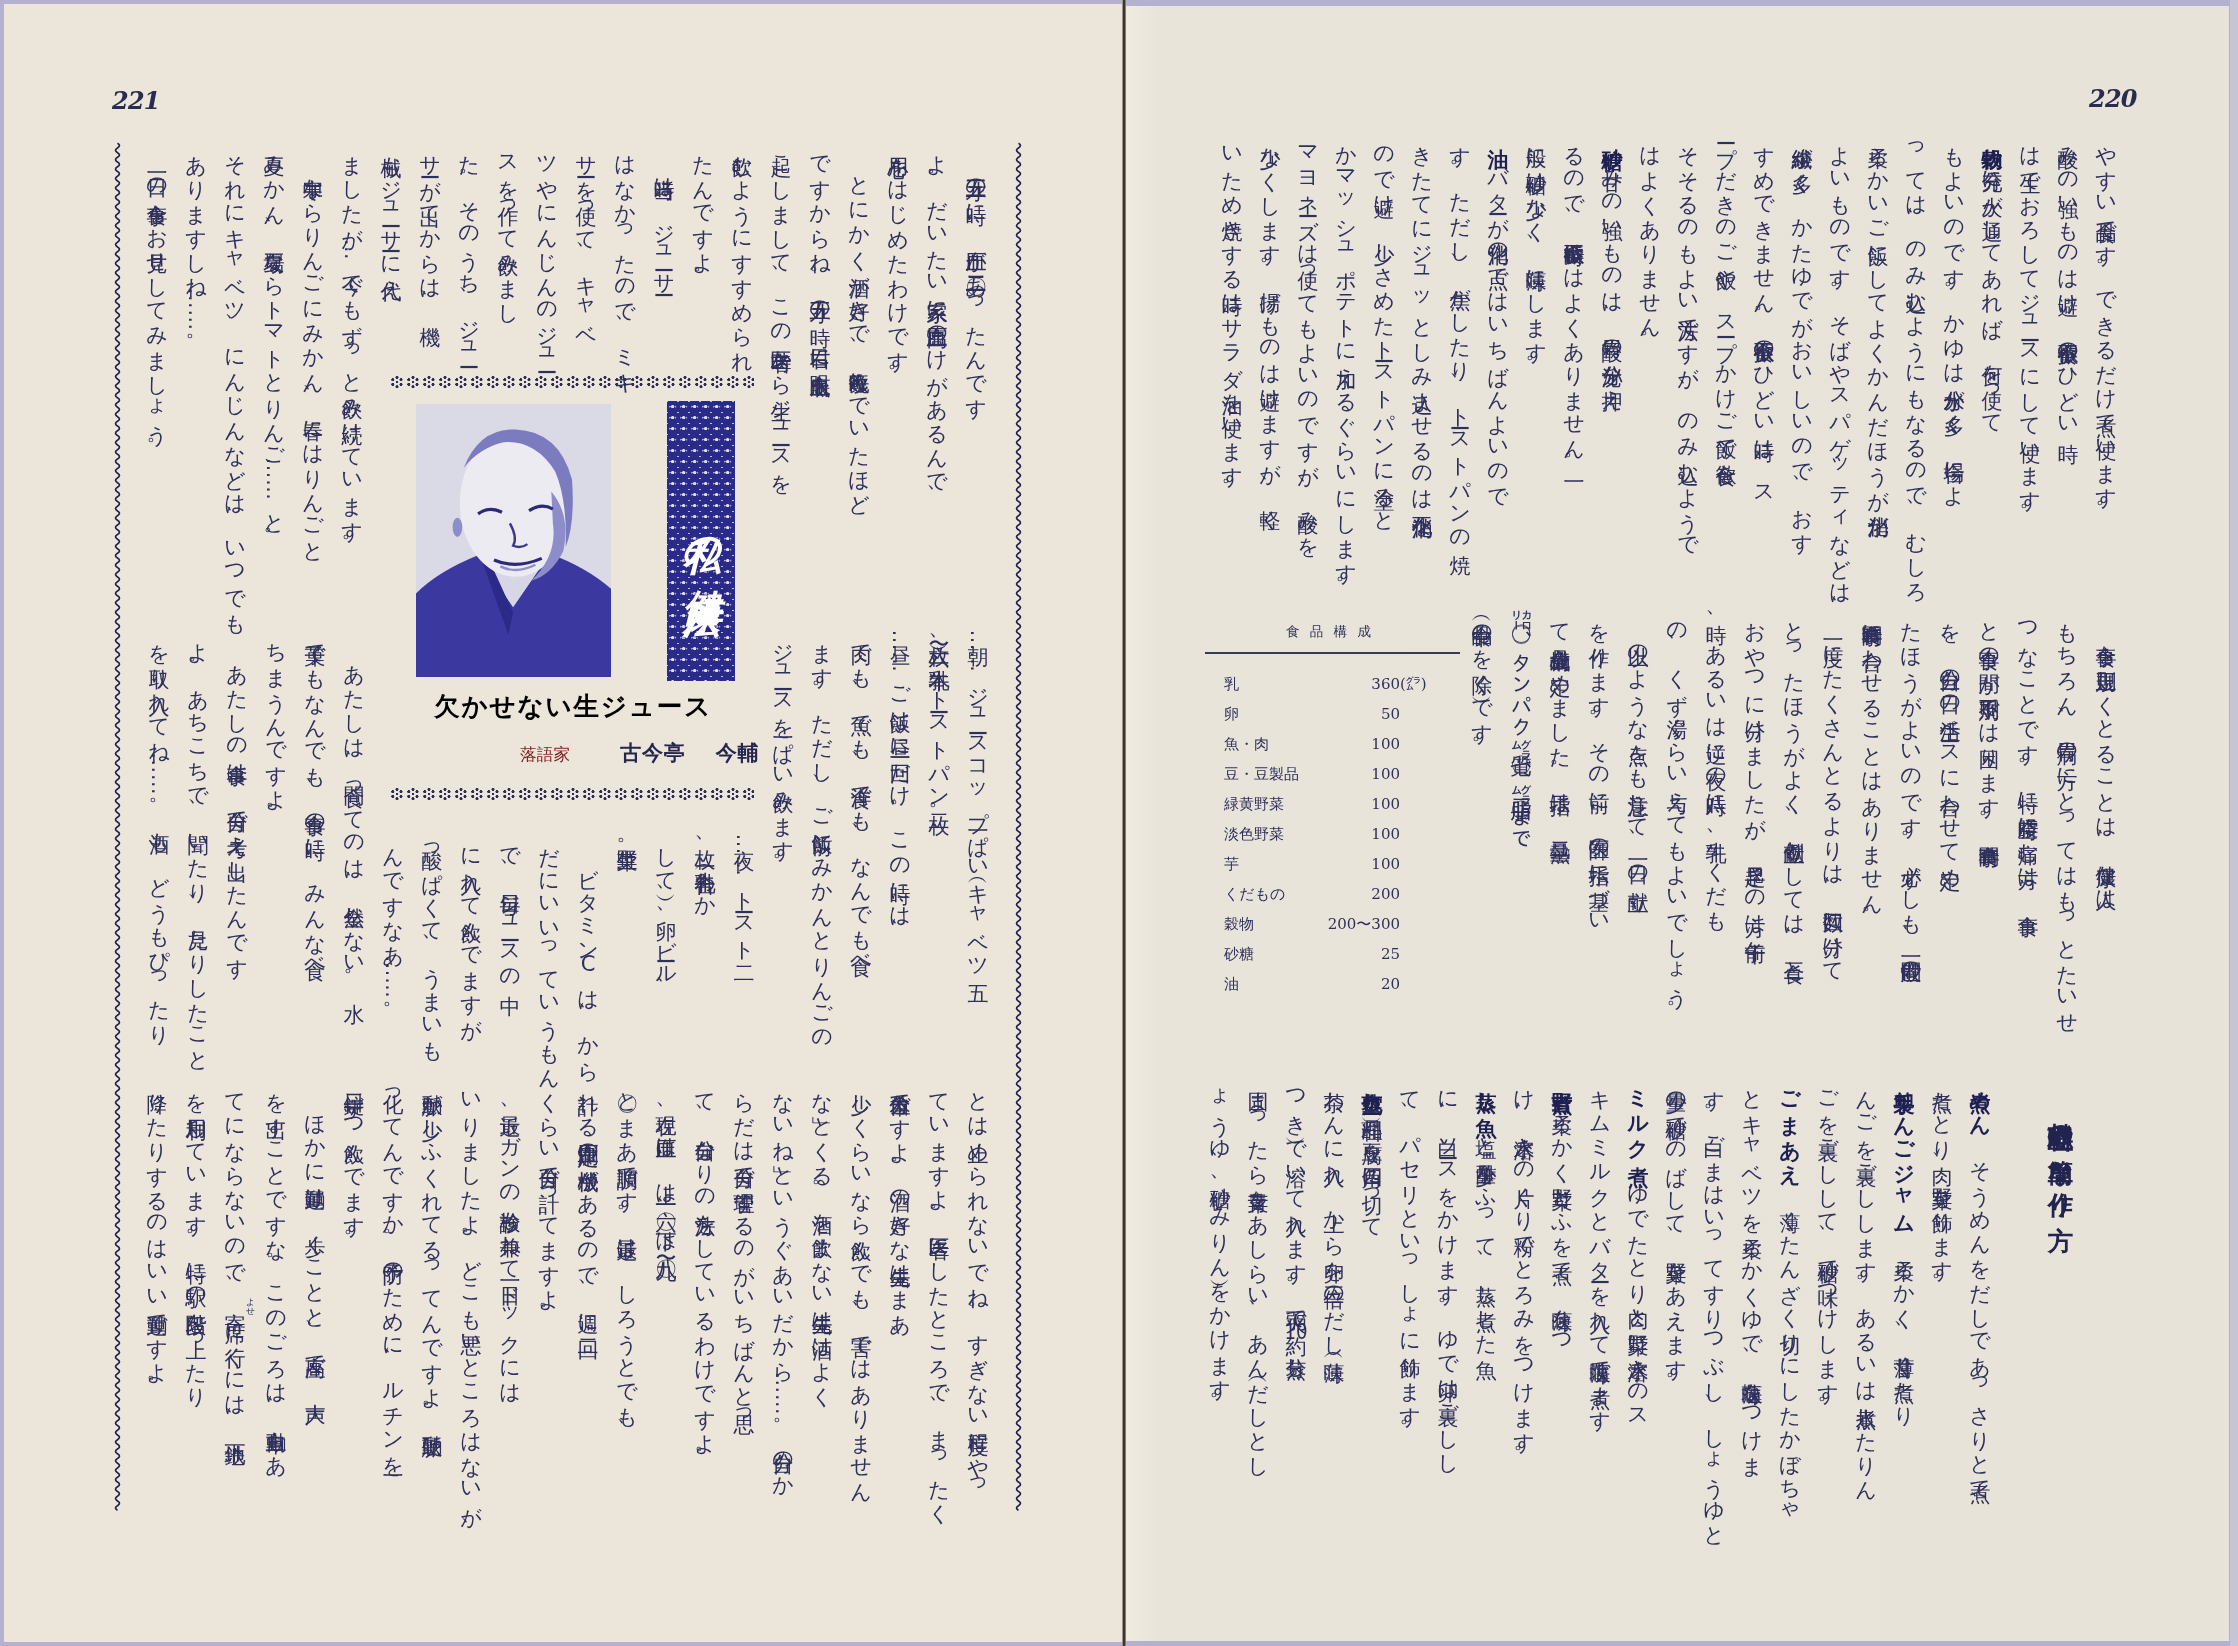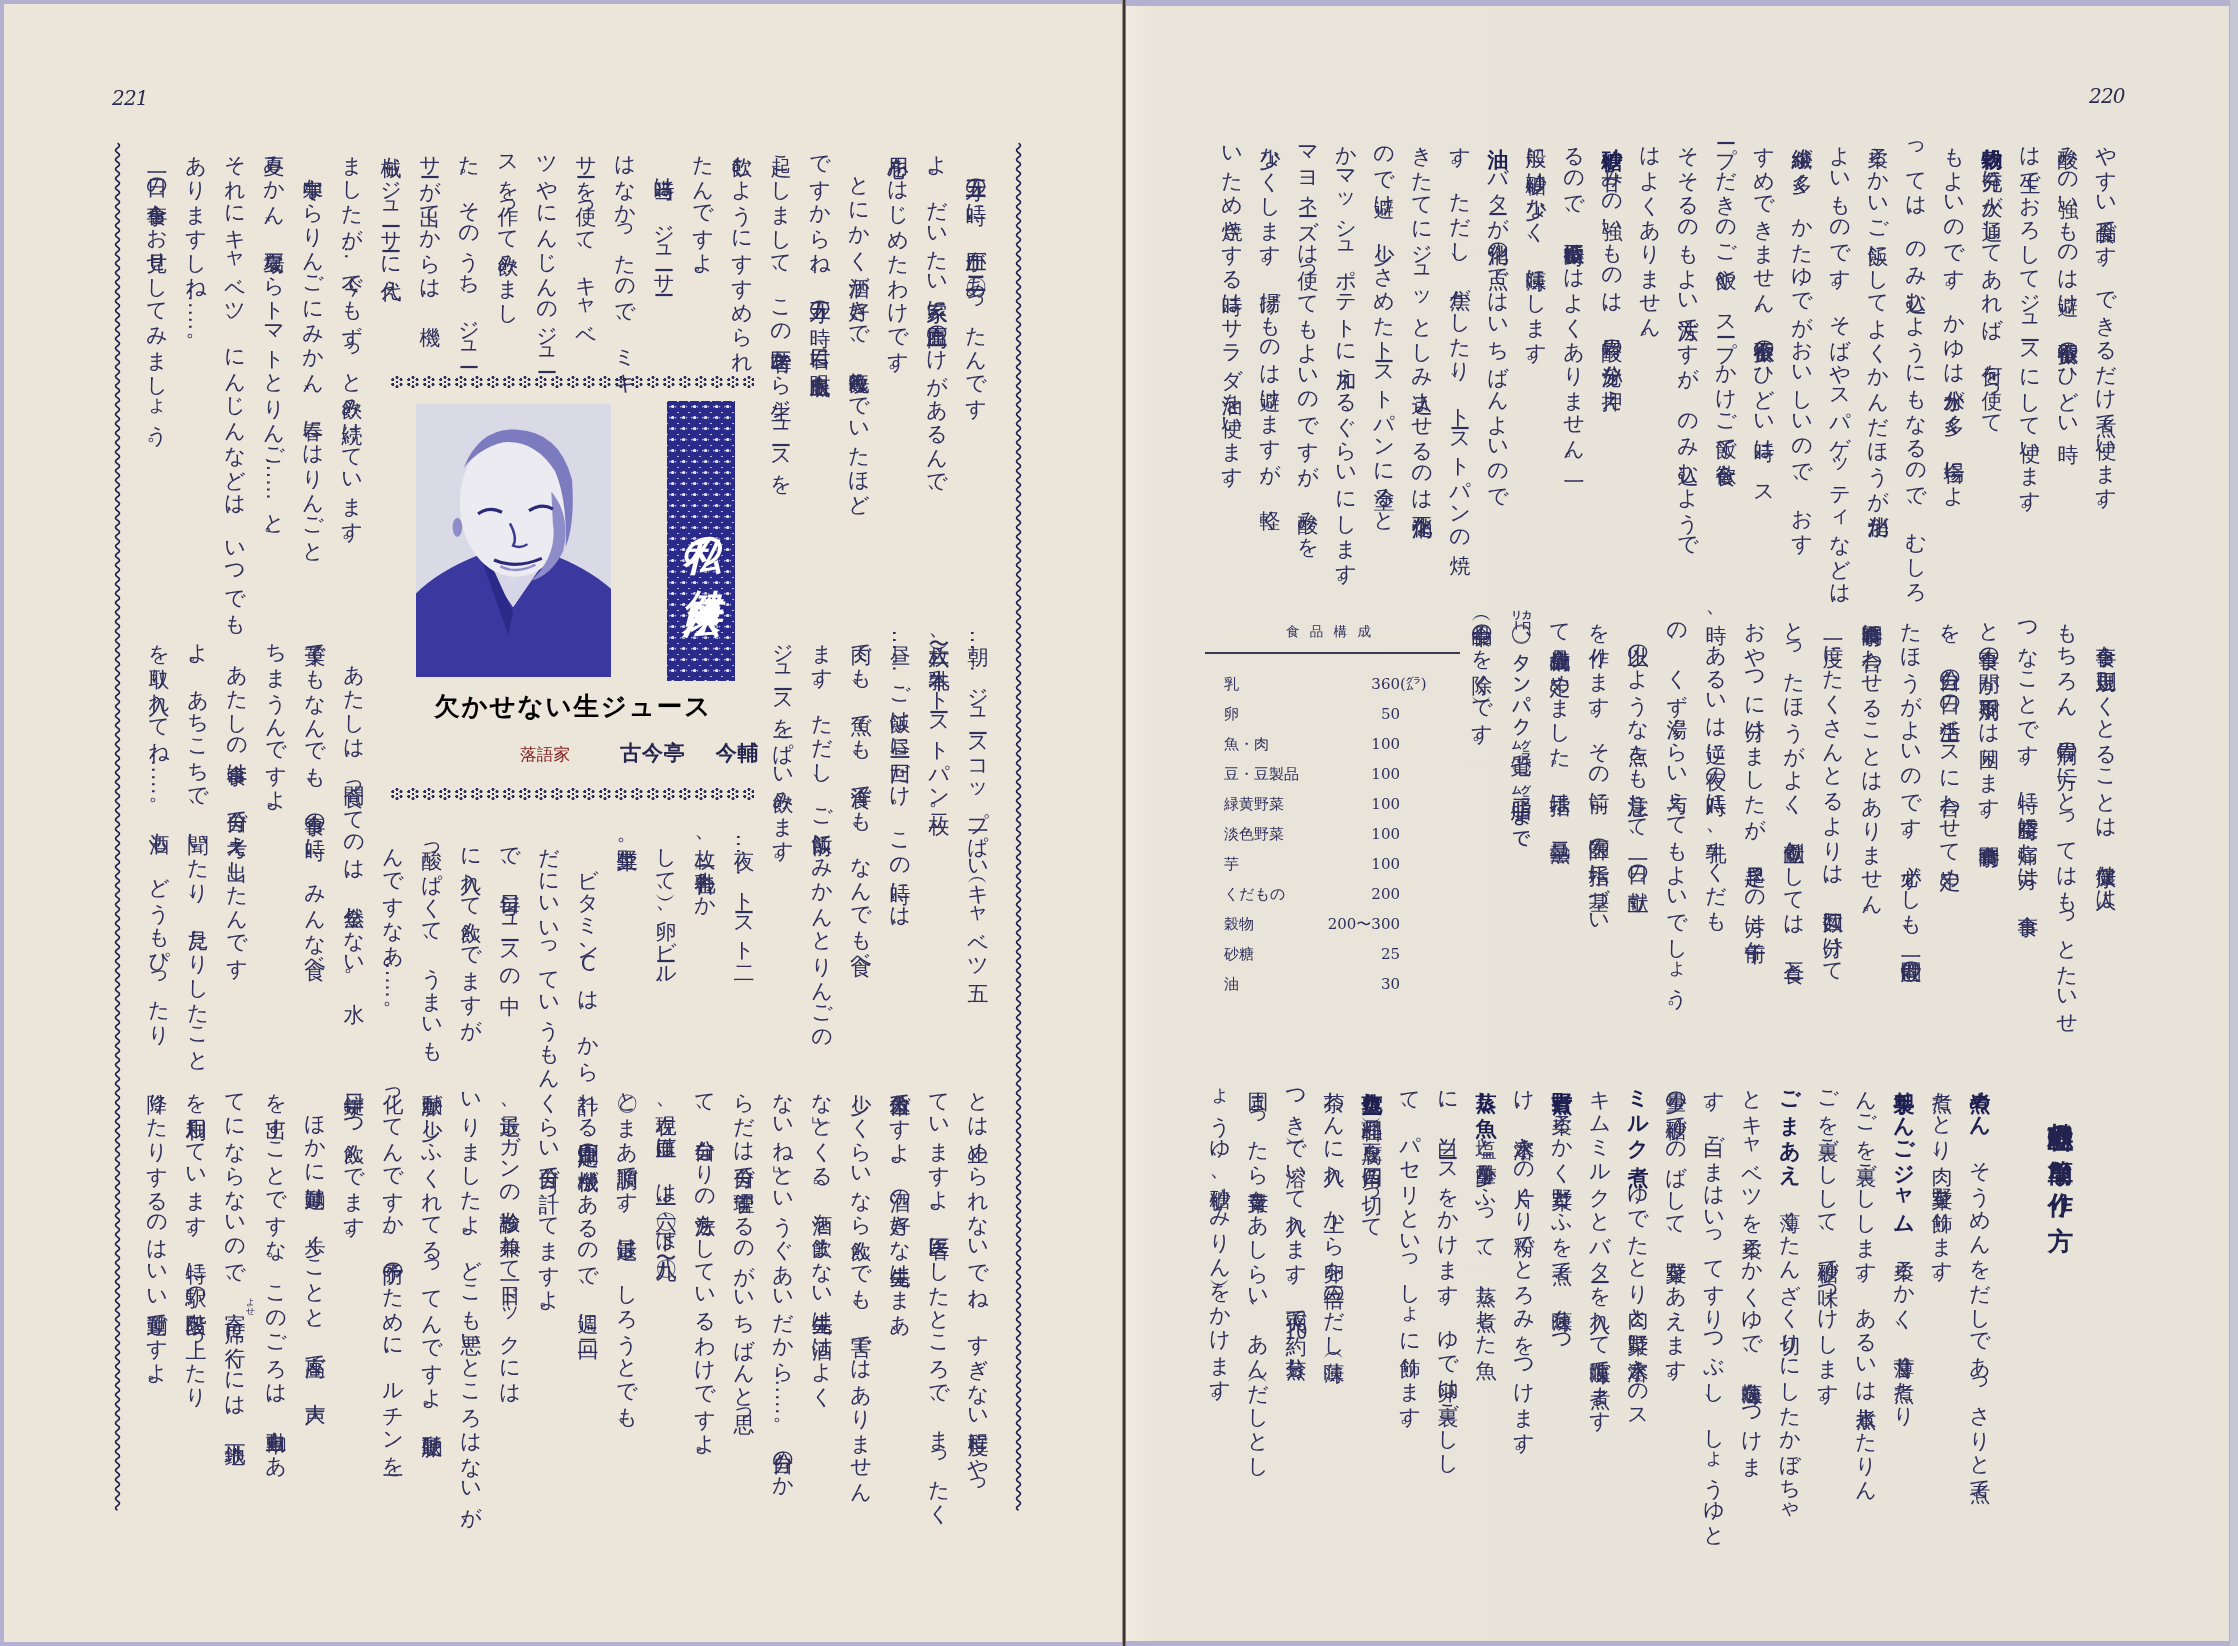--- a/index.html
+++ b/index.html
@@ -9,22 +9,22 @@
   .page-left { left:0; width:1123px; }
   .page-right { left:1123px; width:1116px; }
   .paper { position:absolute; }
   .paper-left { left:4px; top:4px; width:1119px; height:1638px; background:#ebe5da; }
   .paper-right { left:3.2px; top:5.6px; width:1103px; height:1635px;
     background:linear-gradient(to right, #f0ebe1 0px, #e9e4d9 32px, #e8e3d8 100%); }
   .edge-right { position:absolute; left:1107px; top:0; width:9.6px; height:1646px; background:#c6c5d6; }
   .gutter { position:absolute; left:-0.8px; top:0; width:4px; height:1646px;
     background:linear-gradient(to right, #cfc7bc 0%, #3d332f 35%, #3d332f 75%, #cfc8bd 100%); }
 
-  .pagenum { position:absolute; font-family:"DejaVu Serif", serif; font-style:italic; font-weight:normal;
-    font-size:20px; color:#2a2b4e; letter-spacing:-0.8px; }
+  .pagenum { position:absolute; font-family:"DejaVu Serif", serif; font-style:italic; font-weight:bold;
+    font-size:24px; color:#2a2b4e; letter-spacing:-0.8px; }
 
   .wave { position:absolute; overflow:visible; }
   .wave path { fill:none; stroke:#1e2050; stroke-width:2.2; }
 
   .vblock { position:absolute; writing-mode:vertical-rl; text-orientation:mixed;
     font-family:"DejaVu Sans", sans-serif; font-size:21px; letter-spacing:0.5px; color:#2e2f5c; height:454px; }
   .vblock .col { display:block; white-space:nowrap; }
   .page-left .vblock .col { line-height:39px; }
   .vb-right-upper .col, .vb-recipes .col { line-height:38px; }
   .vb-right-middle .col { line-height:39px; }
@@ -298,21 +298,21 @@
       <div class="food-row">
         <span class="food-item">穀物</span>
         <span class="food-amount">200〜300</span>
       </div>
       <div class="food-row">
         <span class="food-item">砂糖</span>
         <span class="food-amount">25</span>
       </div>
       <div class="food-row">
         <span class="food-item">油</span>
-        <span class="food-amount">30</span>
+        <span class="food-amount">20</span>
       </div>
     </div>
 
     <div class="recipe-heading">献立料理の簡単な作り方</div>
 
     <div class="vblock vb-recipes" style="left:74px;top:1076px;width:802px;">
       <span class="col"><b class="term">煮めん</b><span>　そうめんをだしであっさりと煮て、</span></span>
       <span class="col">煮たとり肉、野菜を飾ります。</span>
       <span class="col"><b class="term">手製りんごジャム</b><span>　柔らかく、薄甘く煮たり</span></span>
       <span class="col">んごを裏ごしします。あるいは水煮したりん</span>

